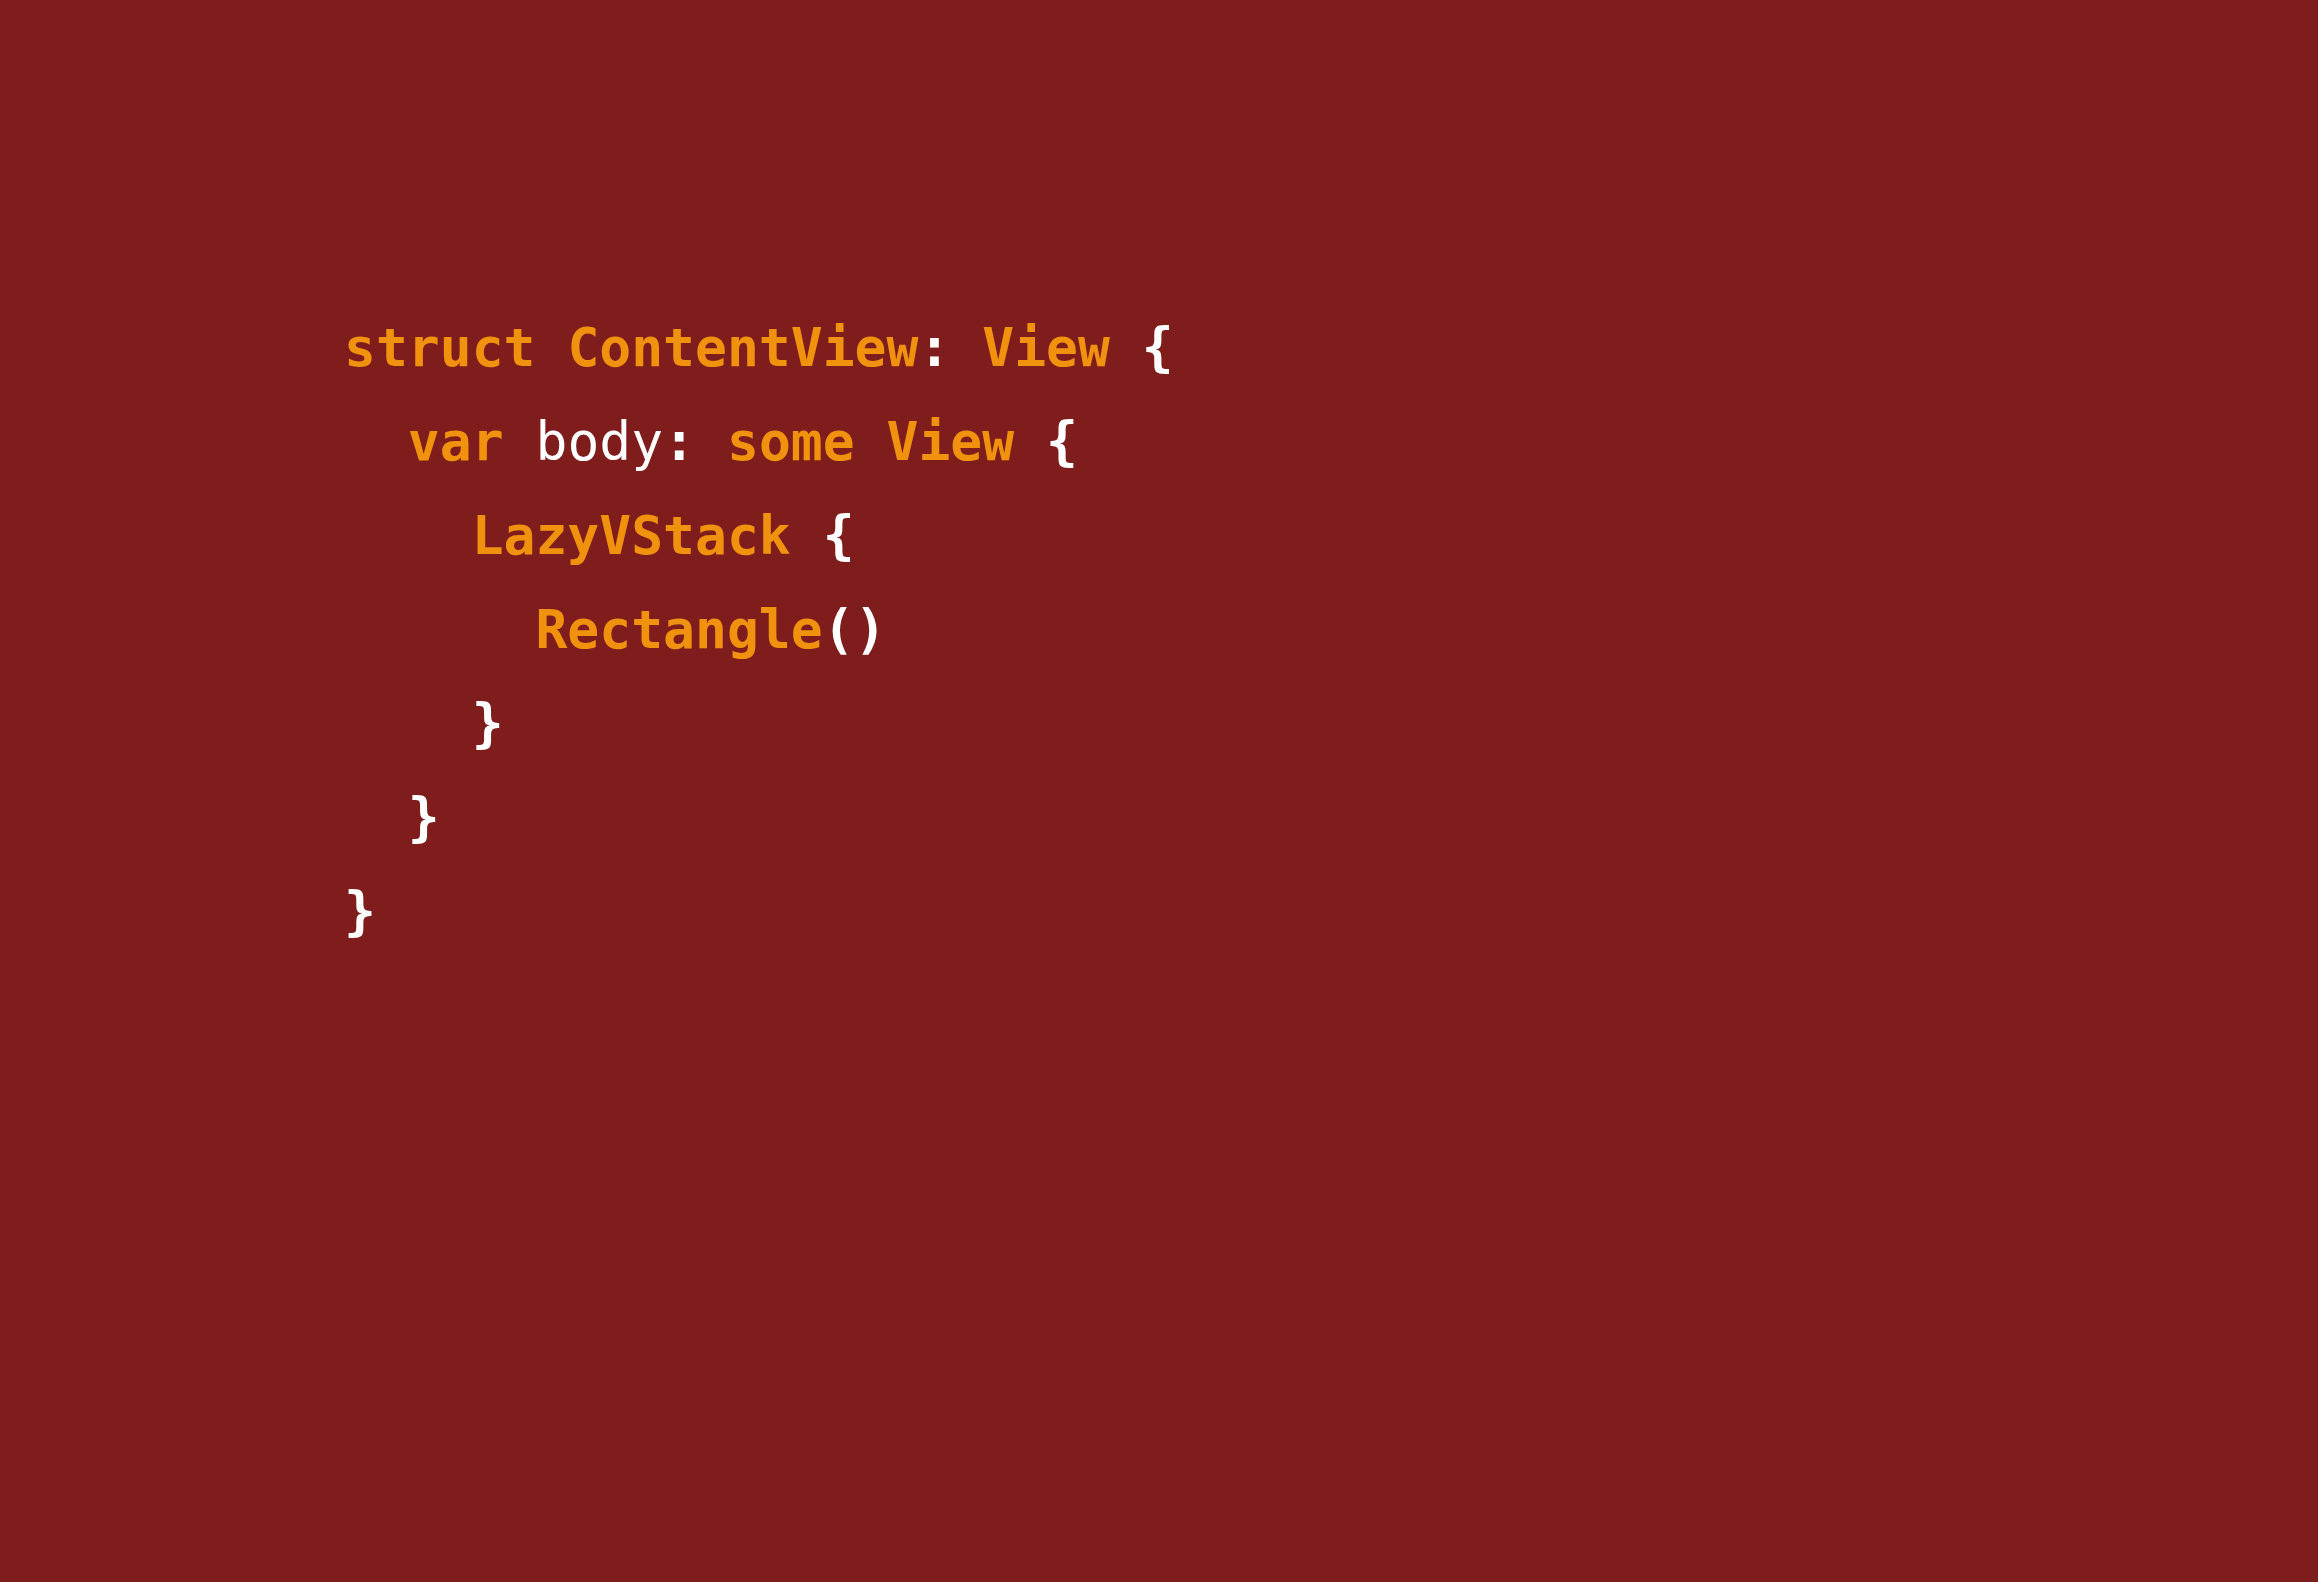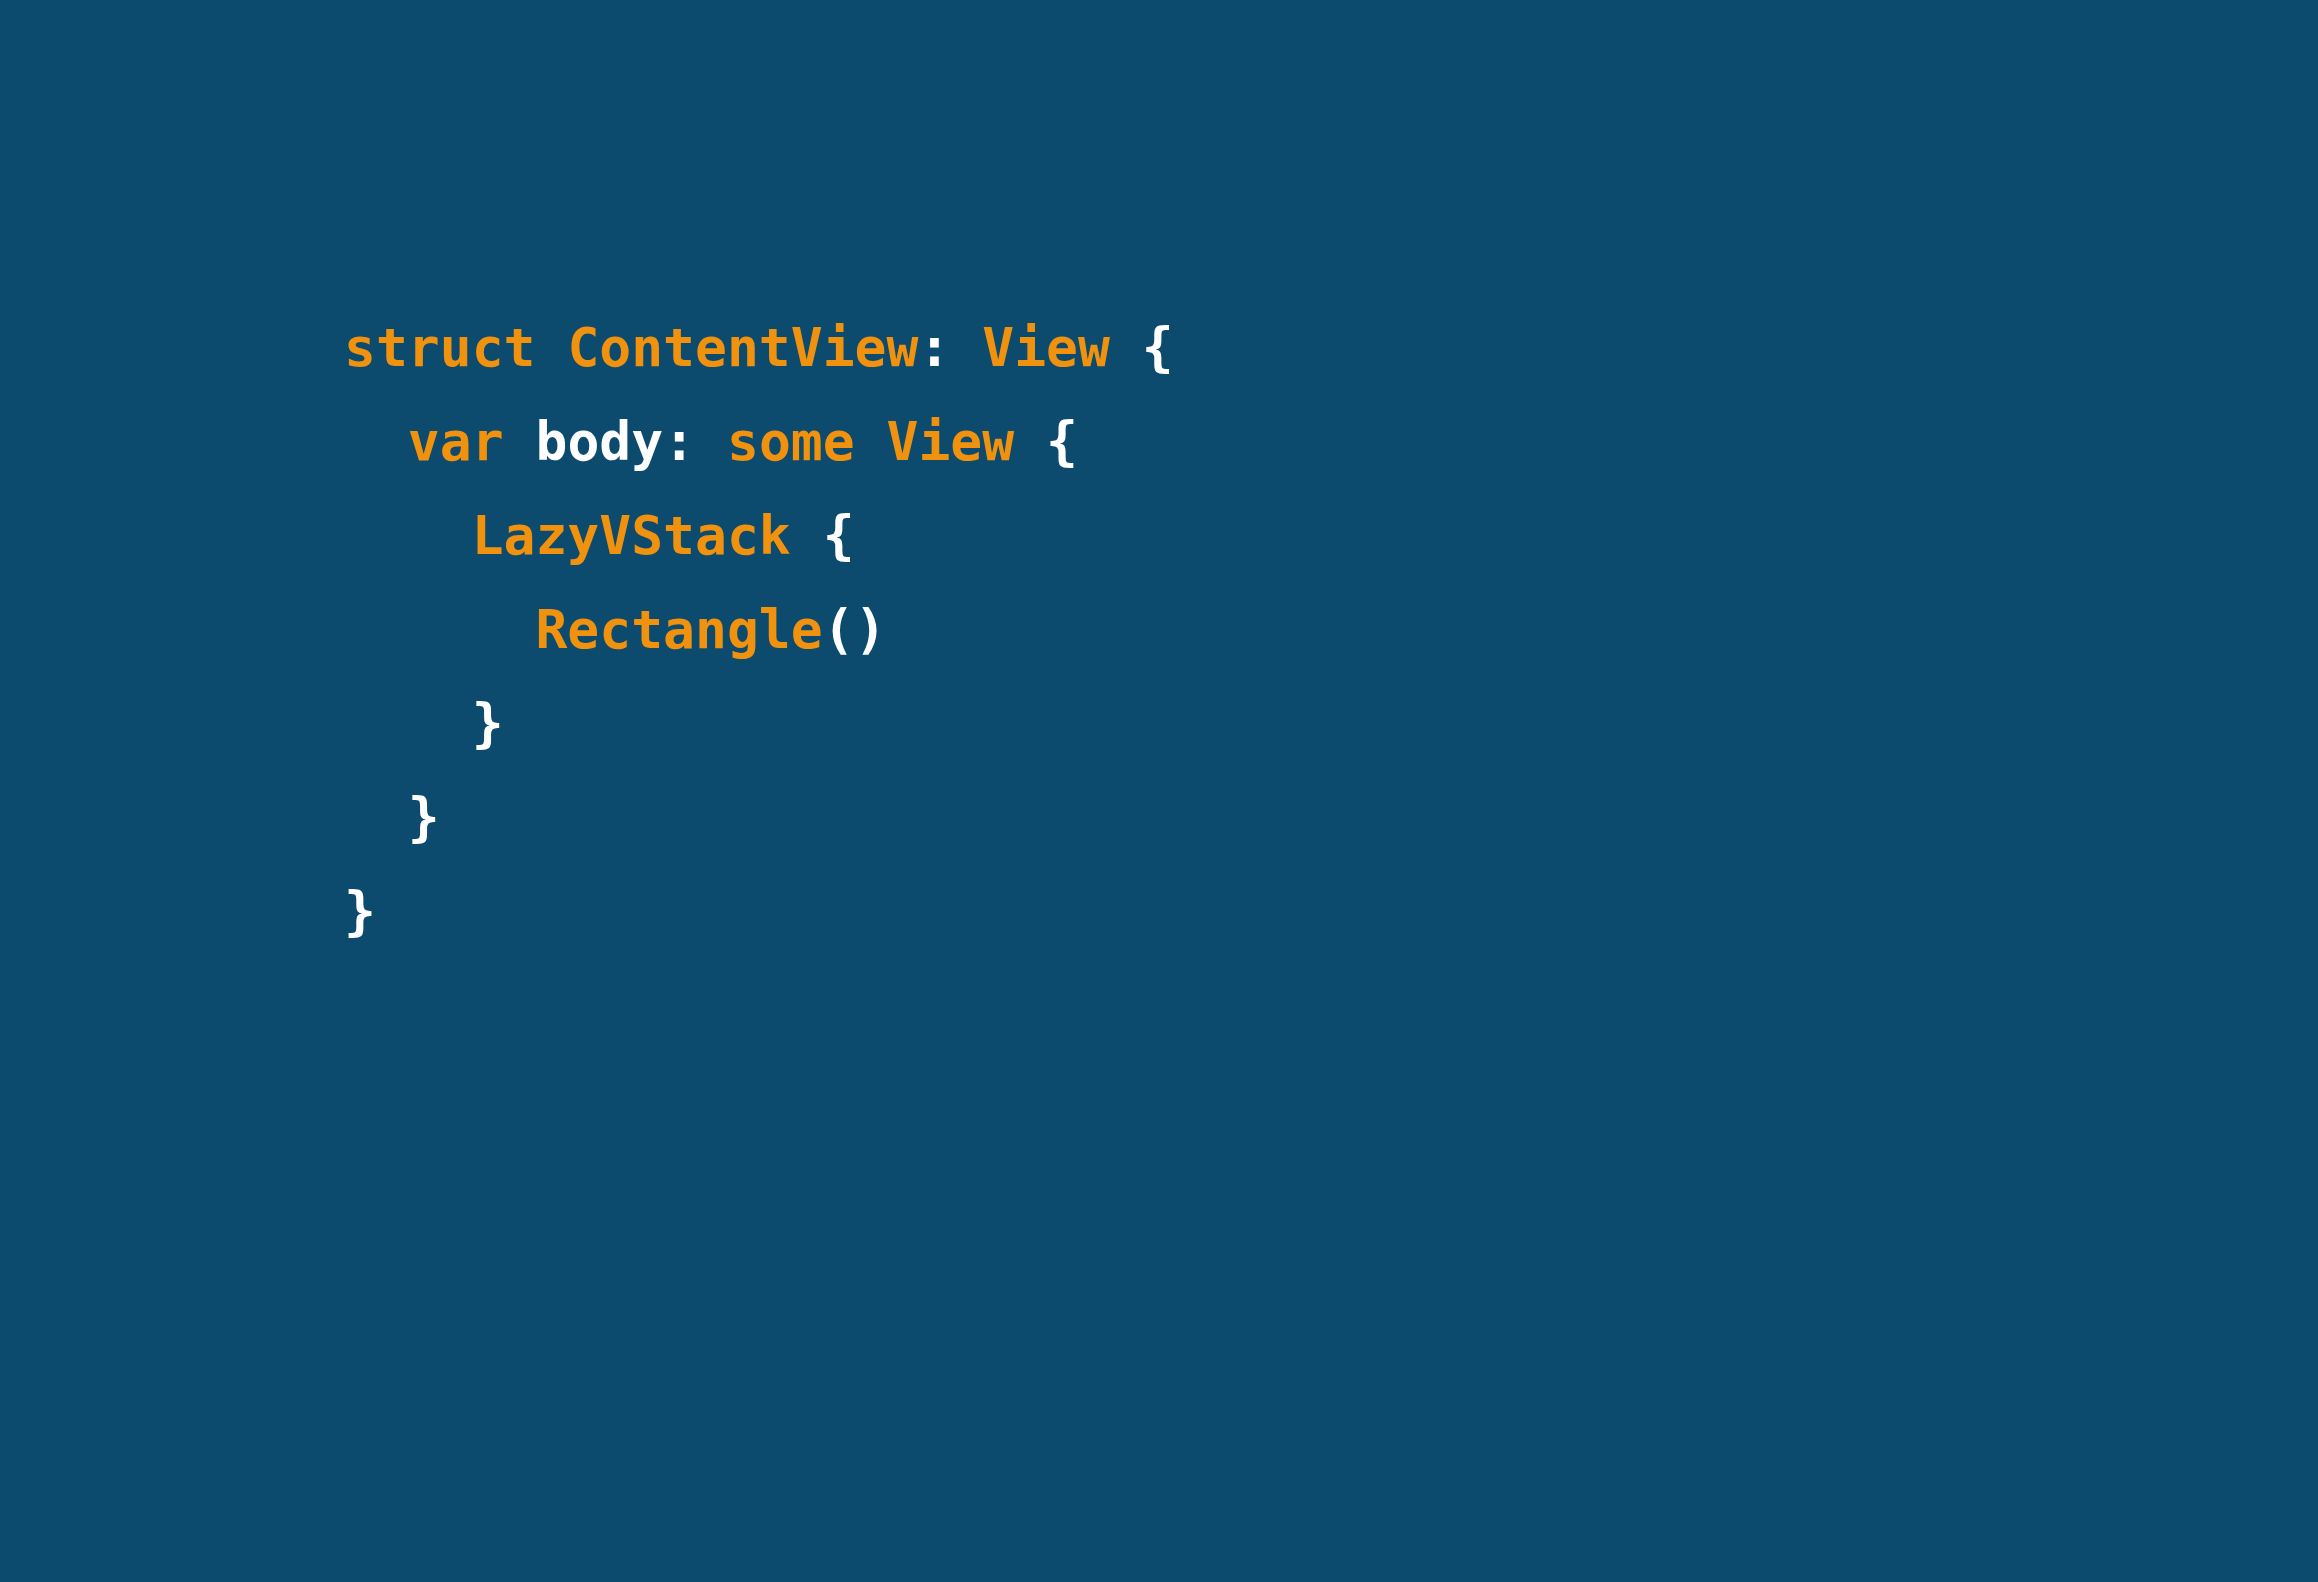--- a/index.html
+++ b/index.html
@@ -11,21 +11,21 @@
     width: 2319px;
     height: 1582px;
     overflow: hidden;
     font-family: "DejaVu Sans Mono", monospace;
   }
 
   #slide {
     position: relative;
     width: 2319px;
     height: 1582px;
-    background: #0c4a6e;
+    background: #7f1d1d;
   }
 
   #code-block {
     position: absolute;
     left: 344px;
     top: 301px;
     font-family: "DejaVu Sans Mono", monospace;
     font-size: 53px;
     line-height: 94px;
     letter-spacing: 0px;
@@ -38,21 +38,21 @@
     height: 94px;
     white-space: pre;
     display: block;
   }
 
   .tok { white-space: pre; }
 
   
   .t-kw    { color: #F0920E; font-weight: 700; }
   .t-type  { color: #F0920E; font-weight: 700; }
-  .t-ident { color: #FFFFFF; font-weight: 700; }
+  .t-ident { color: #FFFFFF; font-weight: 400; }
   .t-punct { color: #FFFFFF; font-weight: 700; }
   .t-plain { color: #FFFFFF; font-weight: 700; }
 </style>
 </head>
 <body>
 
 <div id="slide">
   <div id="code-block"><span class="code-line"><span class="tok t-kw">struct</span><span class="tok t-plain"> </span><span class="tok t-type">ContentView</span><span class="tok t-punct">:</span><span class="tok t-plain"> </span><span class="tok t-type">View</span><span class="tok t-plain"> </span><span class="tok t-punct">{</span></span><span class="code-line"><span class="tok t-plain">  </span><span class="tok t-kw">var</span><span class="tok t-plain"> </span><span class="tok t-ident">body</span><span class="tok t-punct">:</span><span class="tok t-plain"> </span><span class="tok t-kw">some</span><span class="tok t-plain"> </span><span class="tok t-type">View</span><span class="tok t-plain"> </span><span class="tok t-punct">{</span></span><span class="code-line"><span class="tok t-plain">    </span><span class="tok t-type">LazyVStack</span><span class="tok t-plain"> </span><span class="tok t-punct">{</span></span><span class="code-line"><span class="tok t-plain">      </span><span class="tok t-type">Rectangle</span><span class="tok t-punct">()</span></span><span class="code-line"><span class="tok t-plain">    </span><span class="tok t-punct">}</span></span><span class="code-line"><span class="tok t-plain">  </span><span class="tok t-punct">}</span></span><span class="code-line"><span class="tok t-punct">}</span></span></div>
 </div>
 

